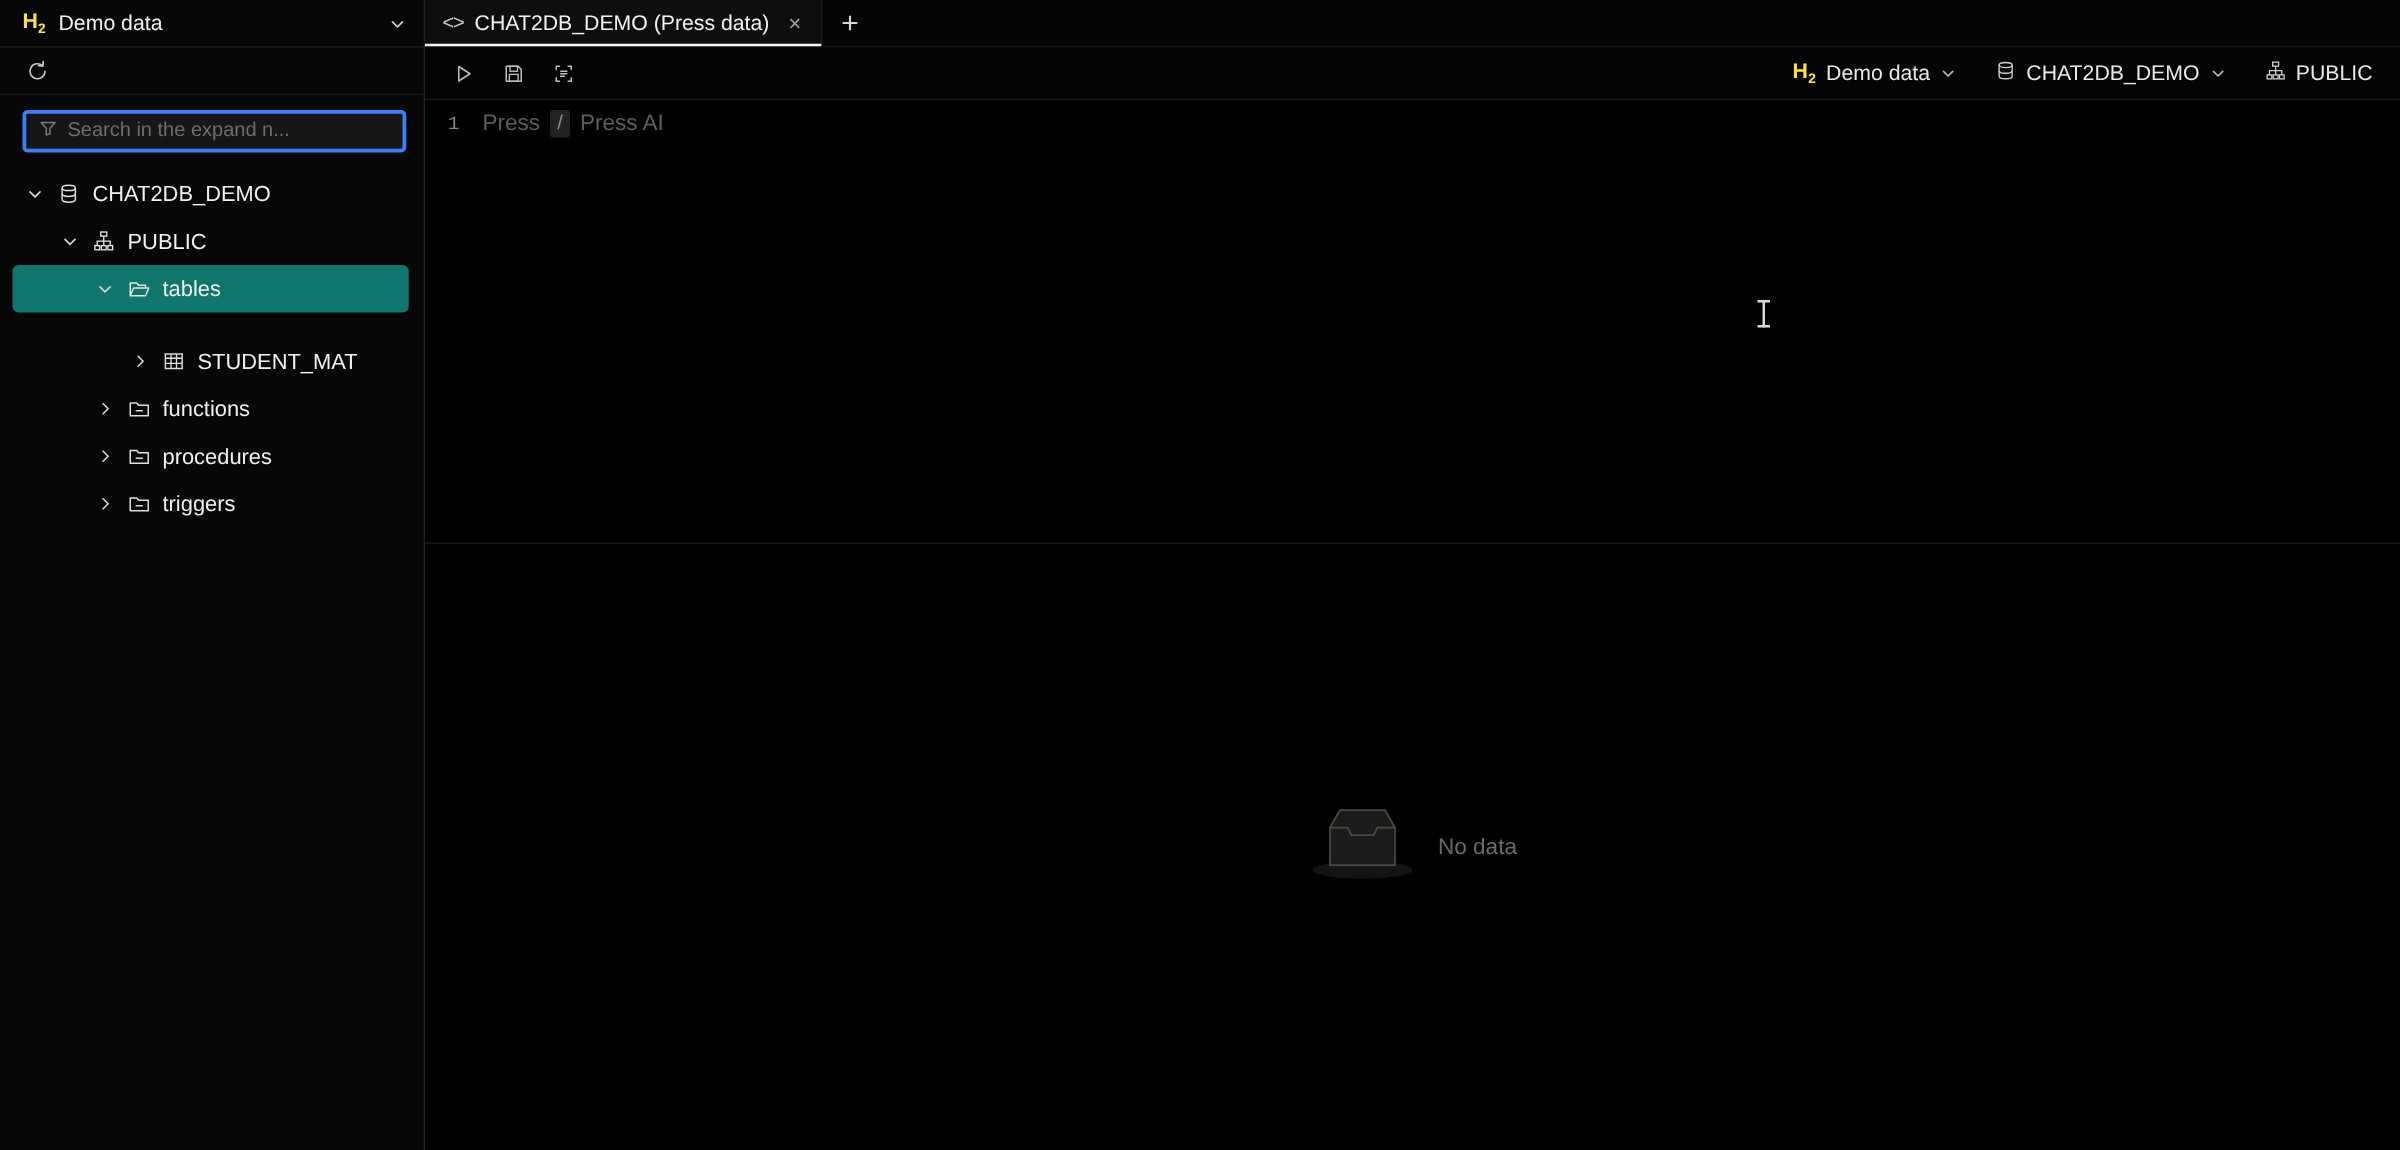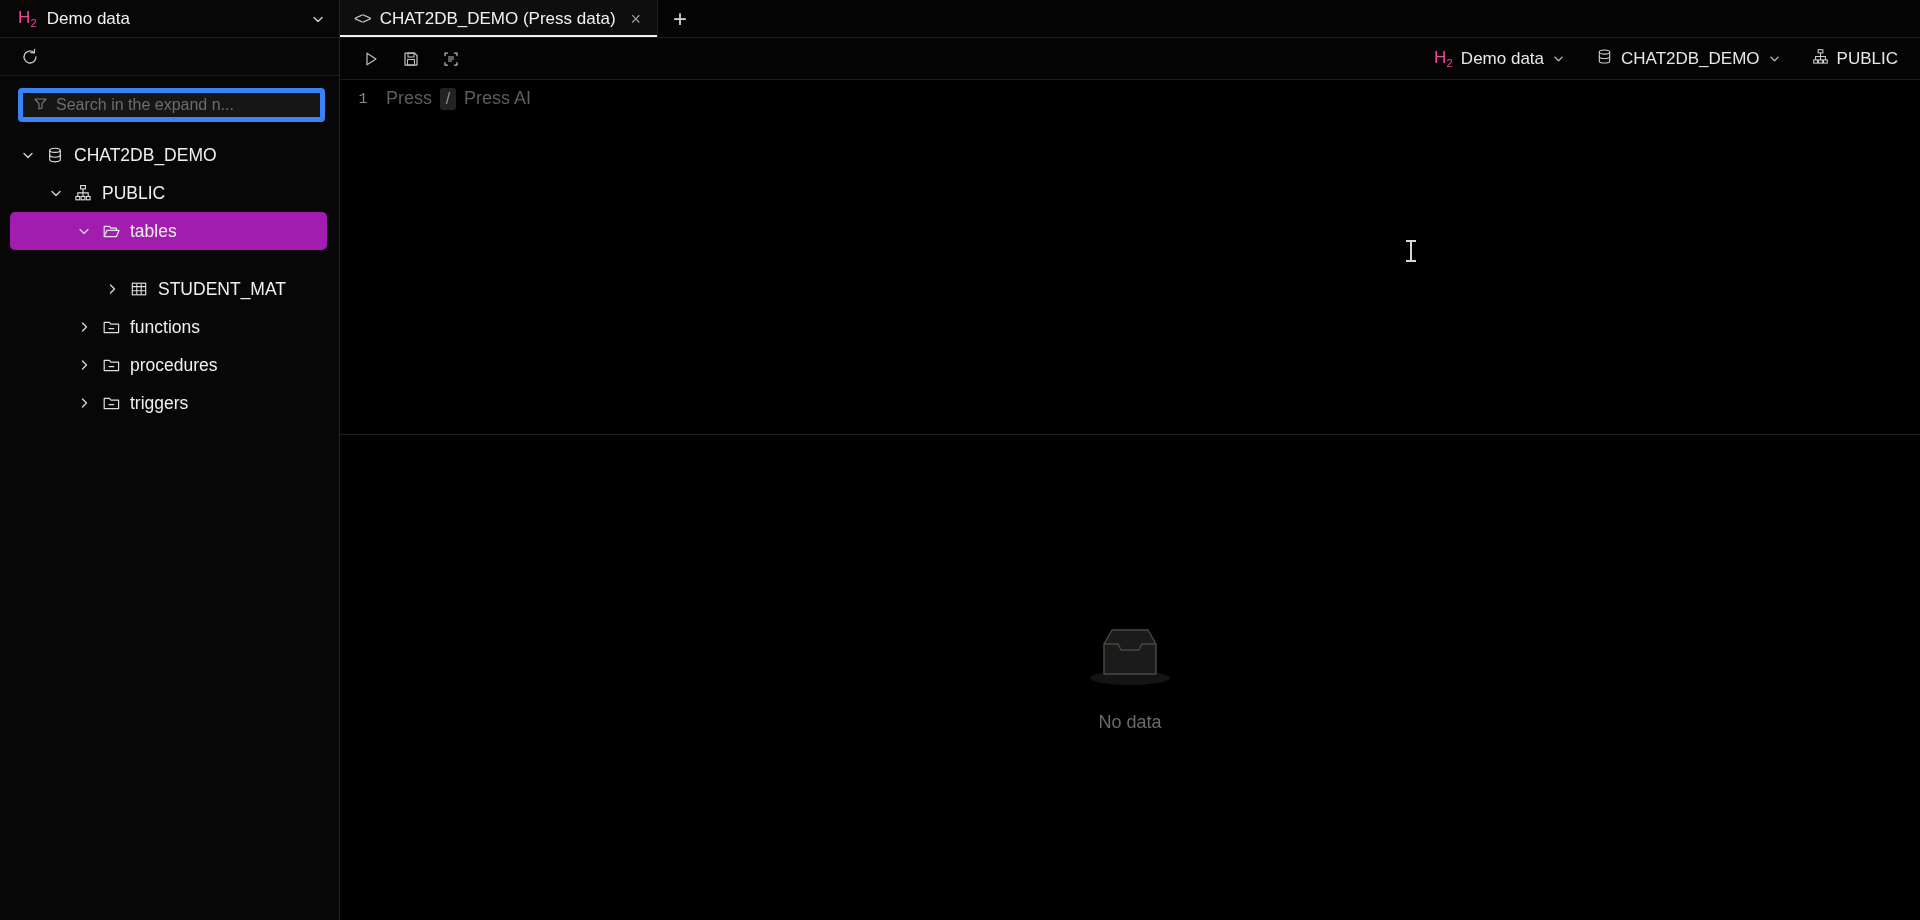--- a/index.html
+++ b/index.html
@@ -21,21 +21,21 @@
     flex:0 0 340px;
   }
   .conn-header {
     height:38px; min-height:38px;
     display:flex; align-items:center;
     padding:0 14px 0 18px;
     border-bottom:1px solid #202020;
     gap:10px;
   }
   .h2-badge {
-    font-size:17px; font-weight:400; color:#ec4899;
+    font-size:17px; font-weight:700; color:#fde047;
     letter-spacing:.2px; white-space:nowrap;
   }
   .h2-badge sub { font-size:11px; }
   .conn-name {
     font-size:17px; color:#f2f2f2; flex:1;
     white-space:nowrap; overflow:hidden; text-overflow:ellipsis;
   }
   .chev-down { width:14px; height:14px; flex:0 0 14px; }
   .chev-down svg { display:block; }
 
@@ -48,21 +48,21 @@
   .icon-btn {
     width:24px; height:24px;
     display:flex; align-items:center; justify-content:center;
     cursor:pointer; border-radius:3px;
   }
 
   .search-wrap { padding:12px 14px 6px 18px; }
   .search-box {
     height:34px;
     background:#161616;
-    border:5px solid #3b82f6;
+    border:3px solid #3b82f6;
     border-radius:4px;
     display:flex; align-items:center;
     padding:0 10px; gap:8px;
   }
   .search-box input {
     flex:1; background:transparent; border:none; outline:none;
     color:#d8d8d8; font-size:16px;
     font-family:"Liberation Sans", sans-serif;
   }
   .search-box input::placeholder { color:#6d6d6d; }
@@ -74,21 +74,21 @@
     display:flex; align-items:center;
     gap:9px;
     margin:0 12px 0 10px;
     padding-right:6px;
     border-radius:5px;
     cursor:pointer;
     white-space:nowrap;
     font-size:17.5px;
     color:#f0f0f0;
   }
-  .tree-row.selected { background:#a21caf; }
+  .tree-row.selected { background:#0f766e; }
   .tree-row .caret { width:16px; height:16px; flex:0 0 16px; display:flex; align-items:center; justify-content:center; }
   .tree-row .t-icon { width:20px; height:20px; flex:0 0 20px; display:flex; align-items:center; justify-content:center; }
   .tree-row .t-label { overflow:hidden; text-overflow:ellipsis; }
   .d0 { padding-left:10px; }
   .d1 { padding-left:38px; }
   .d2 { padding-left:66px; }
   .d3 { padding-left:94px;margin-top:20px; }
 
   
   .main { flex:1; height:920px; display:flex; flex-direction:column; background:#000; min-width:0; }
@@ -169,21 +169,21 @@
   .caret-mouse::before, .caret-mouse::after {
     content:""; position:absolute; left:-4px; width:10px; height:2px; background:#d8d8d8;
   }
   .caret-mouse::before { top:0; }
   .caret-mouse::after { bottom:0; }
 
   .results {
     flex:1; display:flex; align-items:center; justify-content:center;
     background:#000;
   }
-  .empty { display:flex; flex-direction:column; align-items:center; gap:16px; }
+  .empty { display:flex; align-items:center; gap:16px; }
   .empty-label { font-size:18px; color:#6a6a6a; }
 </style>
 </head>
 <body>
 
 <div class="app">
 
   <div class="sidebar">
 
     <div class="conn-header">

